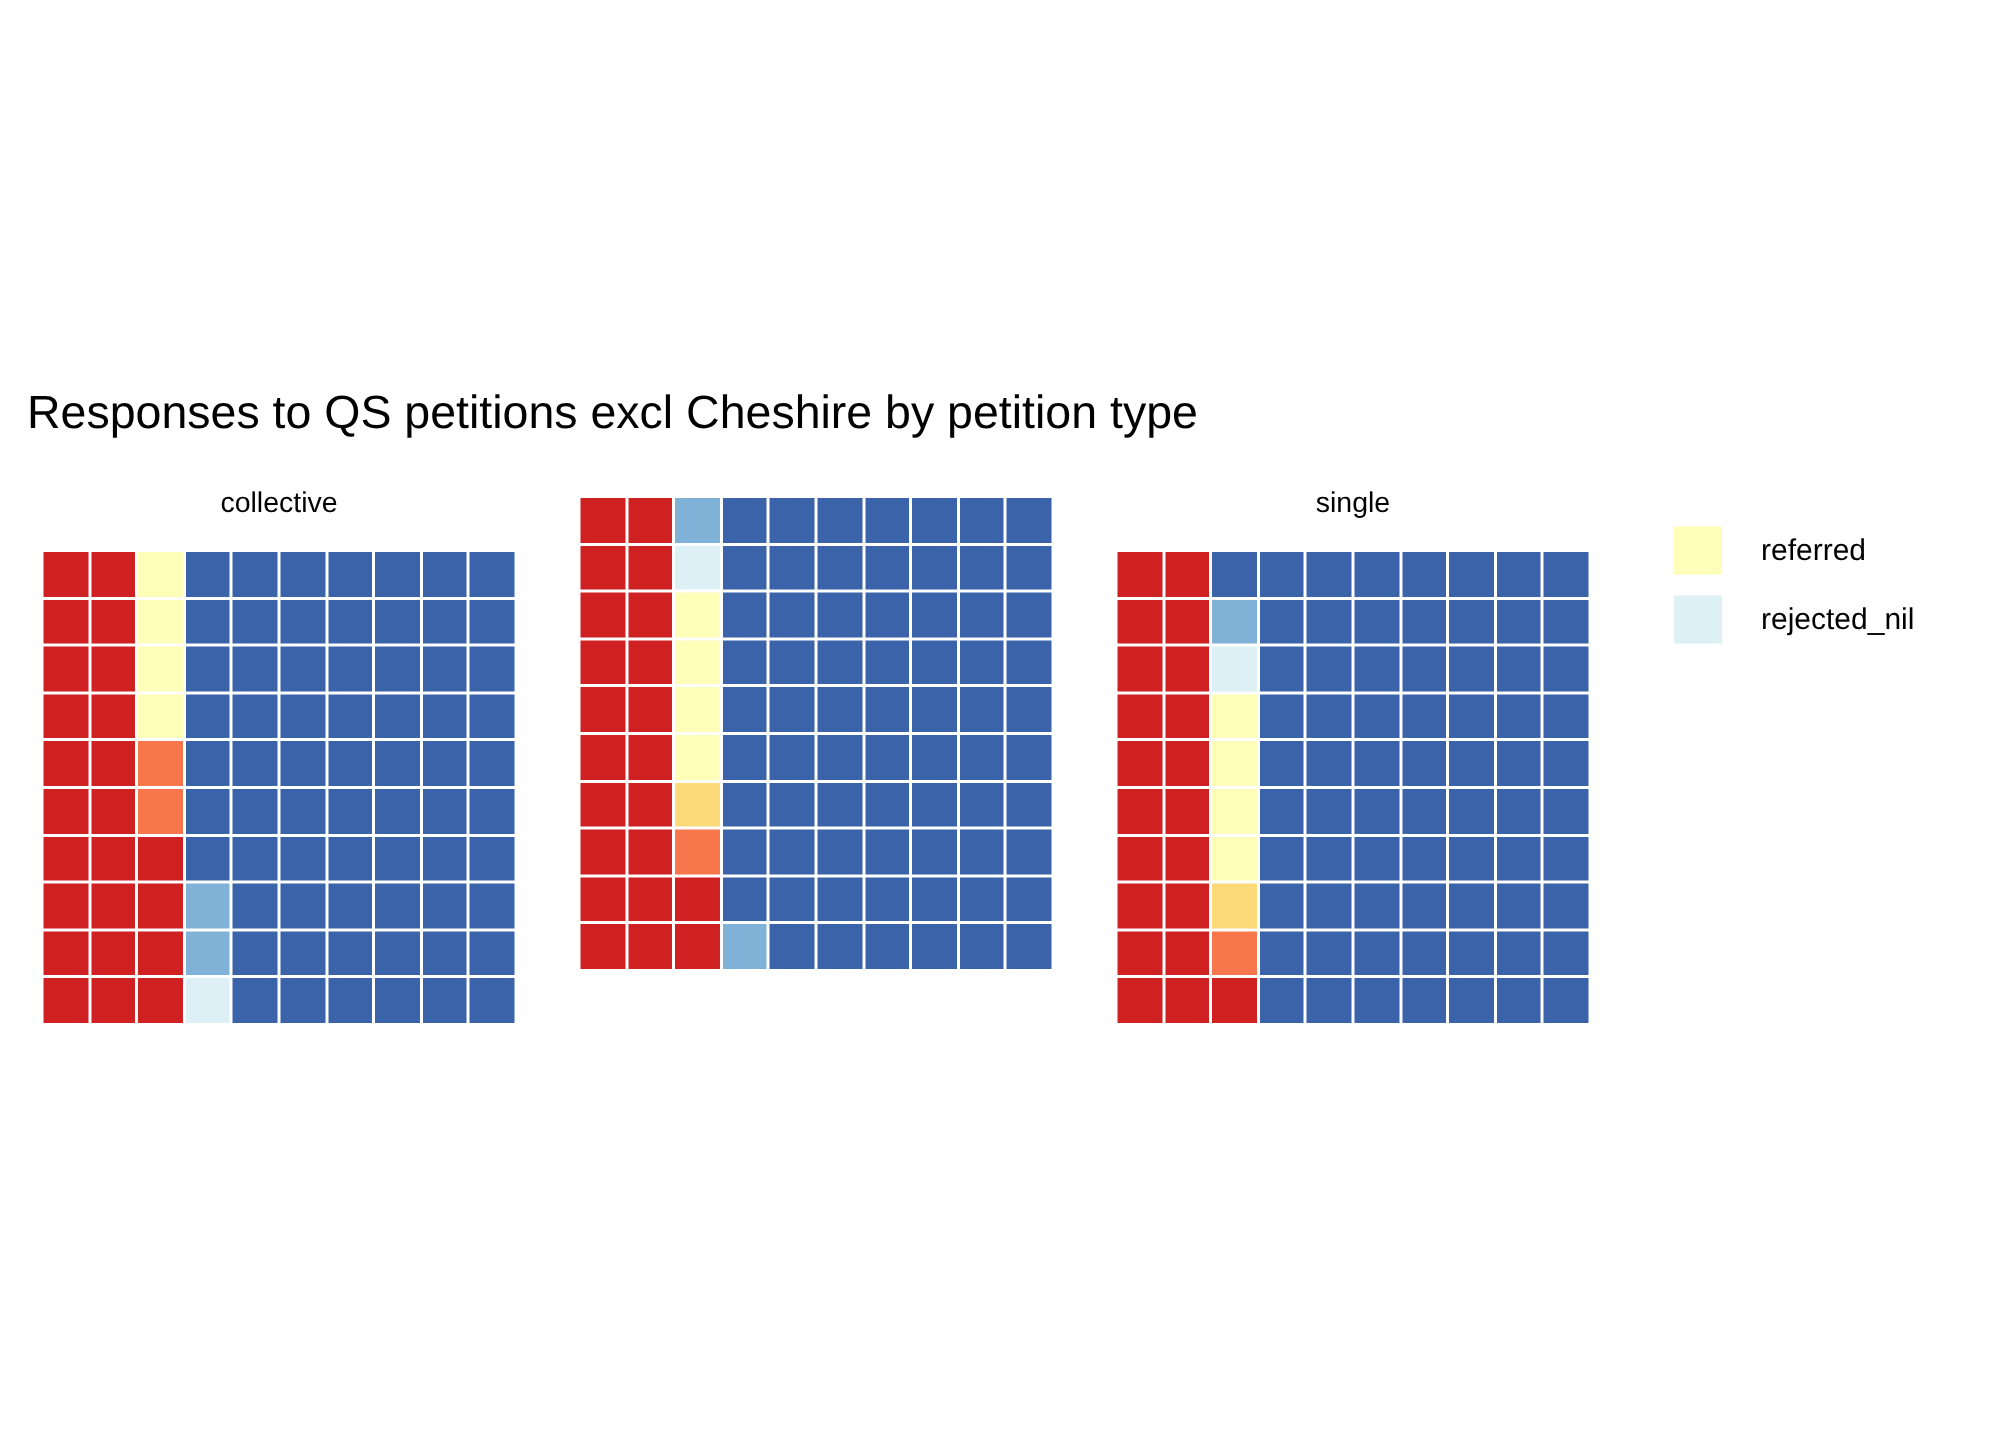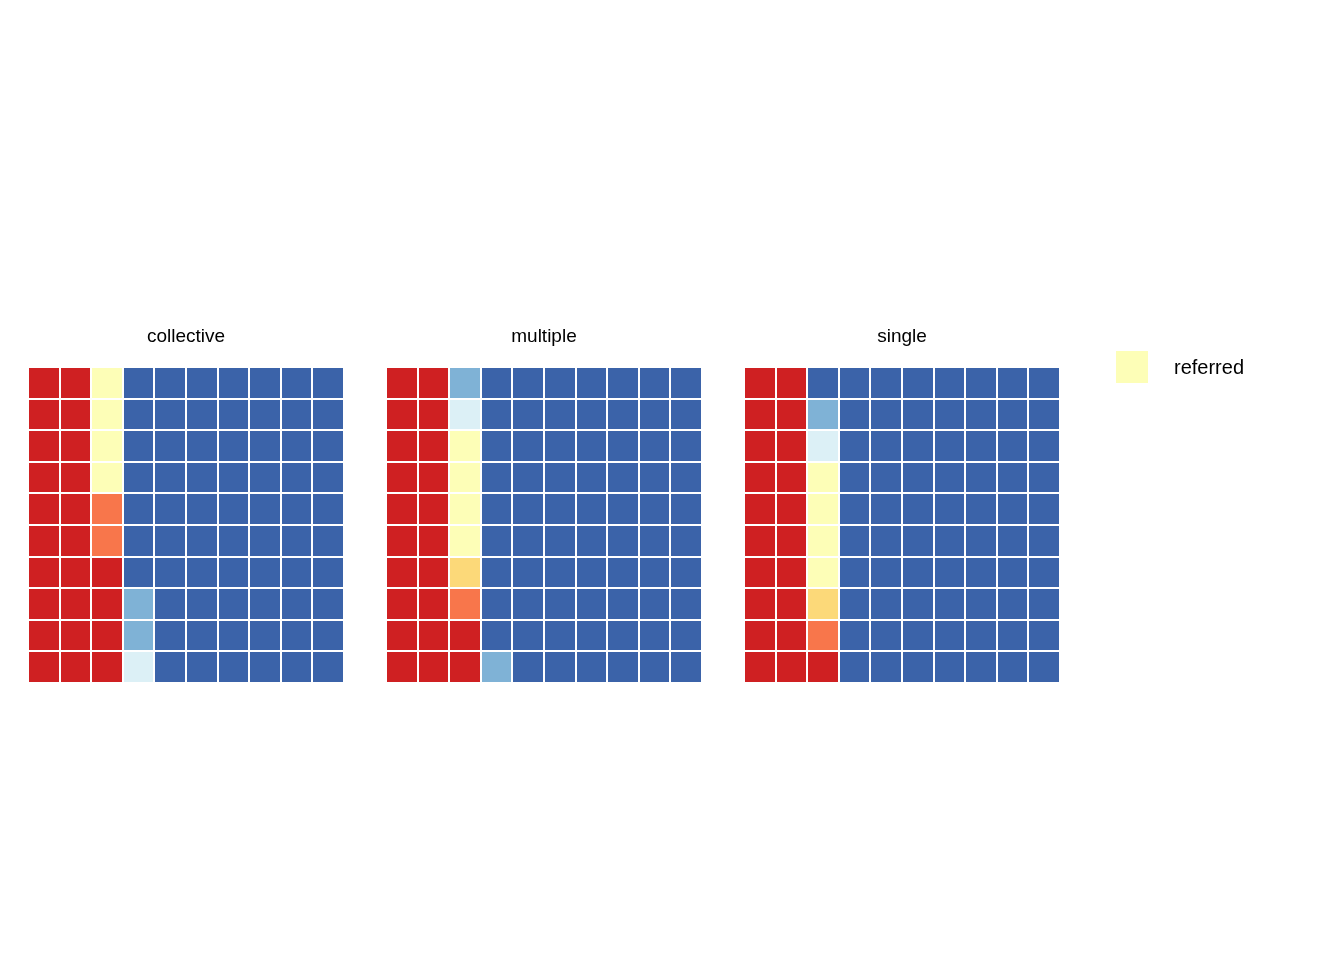--- a/index.html
+++ b/index.html
@@ -114,20 +114,21 @@
     line-height: 24px;
     color: #000000;
     white-space: nowrap;
   }
 </style>
 </head>
 <body>
 
 <div id="plot-root">
 
+  <div class="plot-title">Responses to QS petitions excl Cheshire by petition type</div>
 
   <div class="panels">
 
     <div class="facet facet-1">
       <div class="facet-strip">collective</div>
       <div class="waffle-grid">
           <div class="cell" style="background: rgb(207, 32, 34);"></div>
           <div class="cell" style="background: rgb(207, 32, 34);"></div>
           <div class="cell" style="background: rgb(253, 254, 183);"></div>
           <div class="cell" style="background: rgb(59, 99, 169);"></div>
@@ -224,21 +225,20 @@
           <div class="cell" style="background: rgb(59, 99, 169);"></div>
           <div class="cell" style="background: rgb(59, 99, 169);"></div>
           <div class="cell" style="background: rgb(59, 99, 169);"></div>
           <div class="cell" style="background: rgb(59, 99, 169);"></div>
           <div class="cell" style="background: rgb(59, 99, 169);"></div>
           <div class="cell" style="background: rgb(59, 99, 169);"></div>
         </div>
     </div>
 
     <div class="facet facet-2">
-      <div class="facet-strip">multiple</div>
       <div class="waffle-grid">
           <div class="cell" style="background: rgb(207, 32, 34);"></div>
           <div class="cell" style="background: rgb(207, 32, 34);"></div>
           <div class="cell" style="background: rgb(127, 178, 214);"></div>
           <div class="cell" style="background: rgb(59, 99, 169);"></div>
           <div class="cell" style="background: rgb(59, 99, 169);"></div>
           <div class="cell" style="background: rgb(59, 99, 169);"></div>
           <div class="cell" style="background: rgb(59, 99, 169);"></div>
           <div class="cell" style="background: rgb(59, 99, 169);"></div>
           <div class="cell" style="background: rgb(59, 99, 169);"></div>
@@ -443,16 +443,20 @@
     </div>
 
   </div>
 
   <div class="legend">
     <div class="legend-items">
         <div class="legend-item">
           <span class="legend-key" style="background: rgb(253, 254, 183);"></span>
           <span class="legend-label">referred</span>
         </div>
+        <div class="legend-item">
+          <span class="legend-key" style="background: rgb(220, 240, 246);"></span>
+          <span class="legend-label">rejected_nil</span>
+        </div>
       </div>
   </div>
 
 </div>
 
 </body></html>

